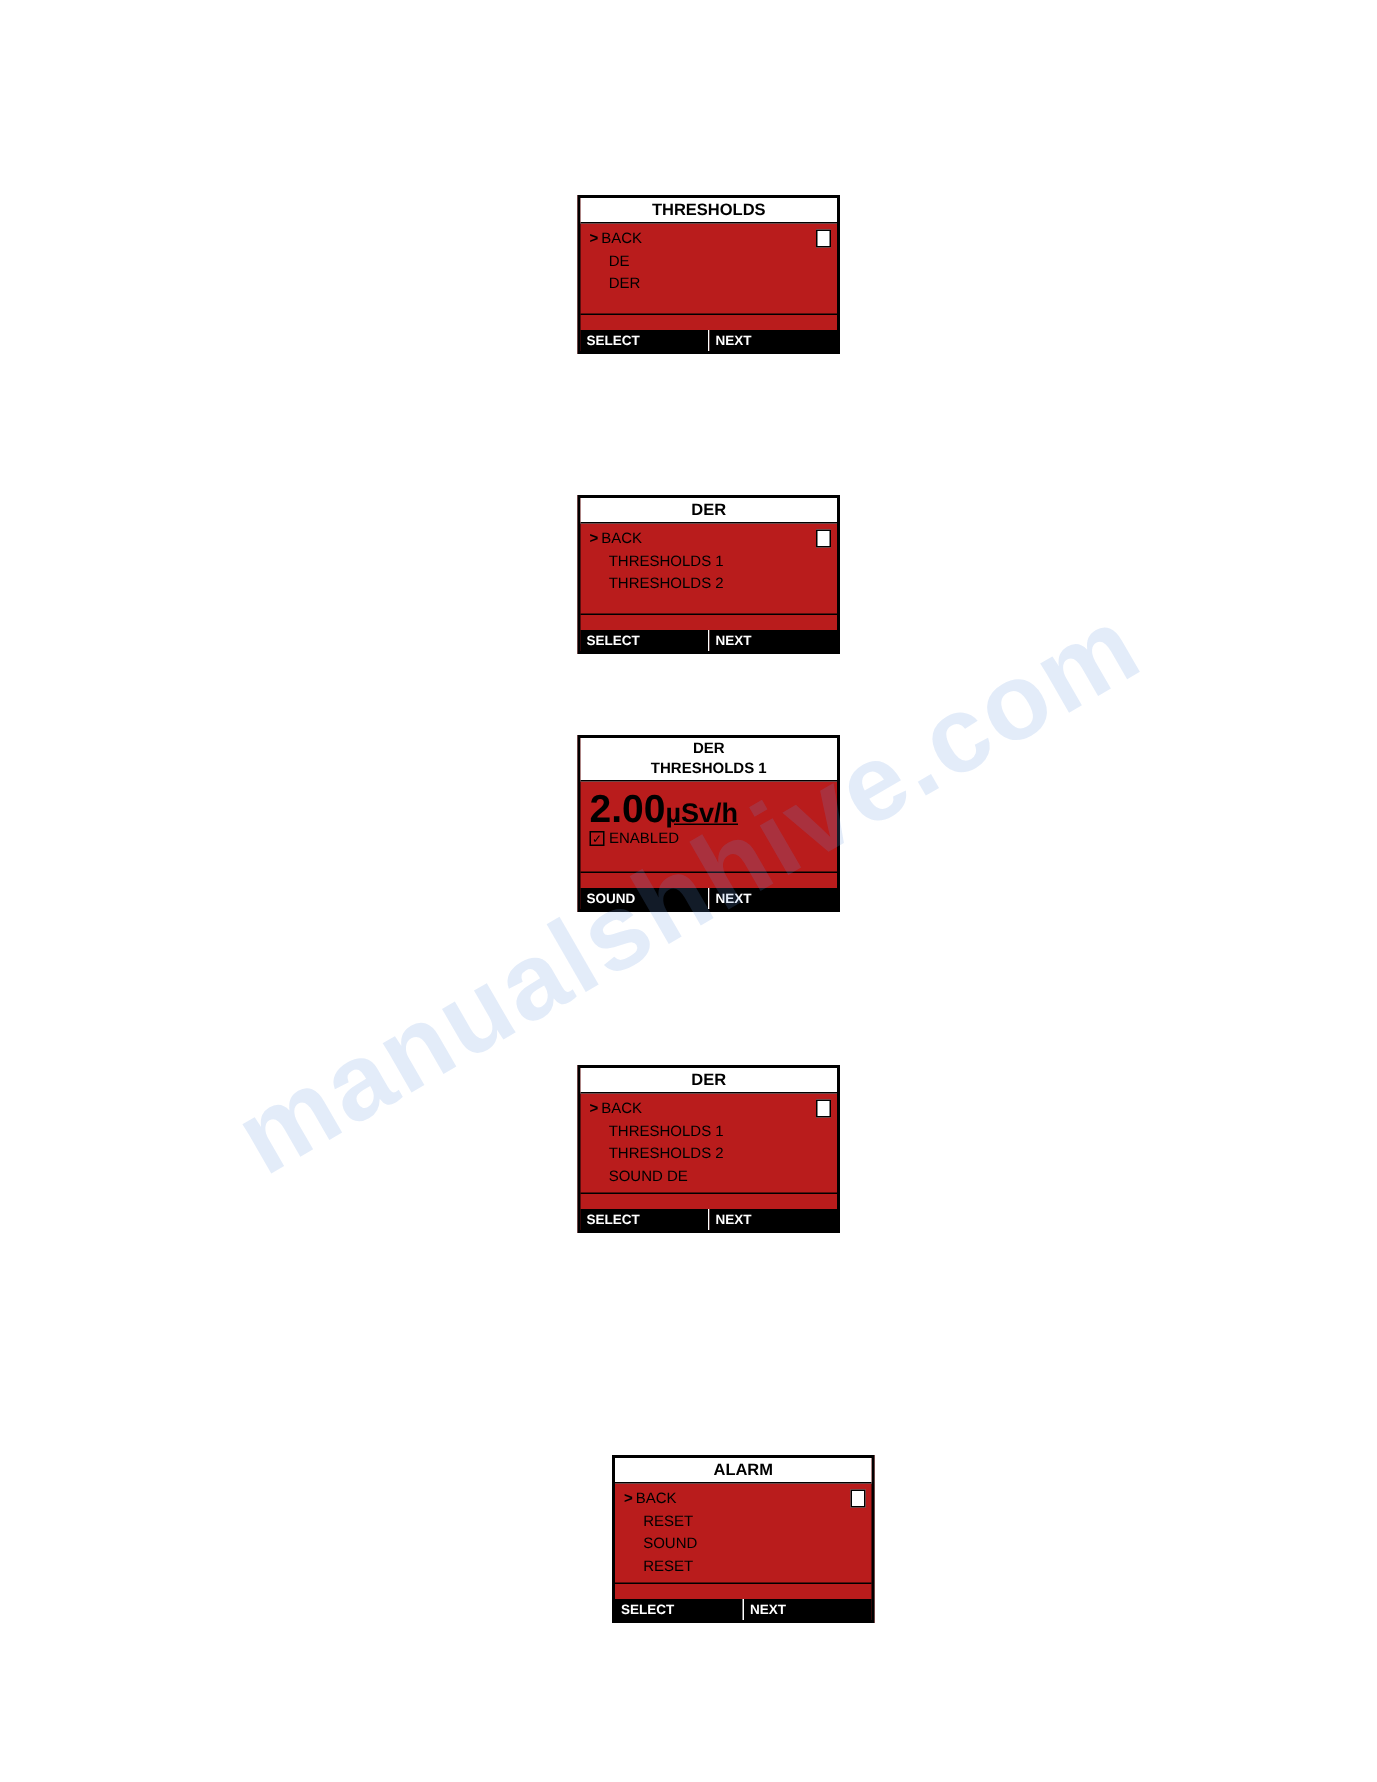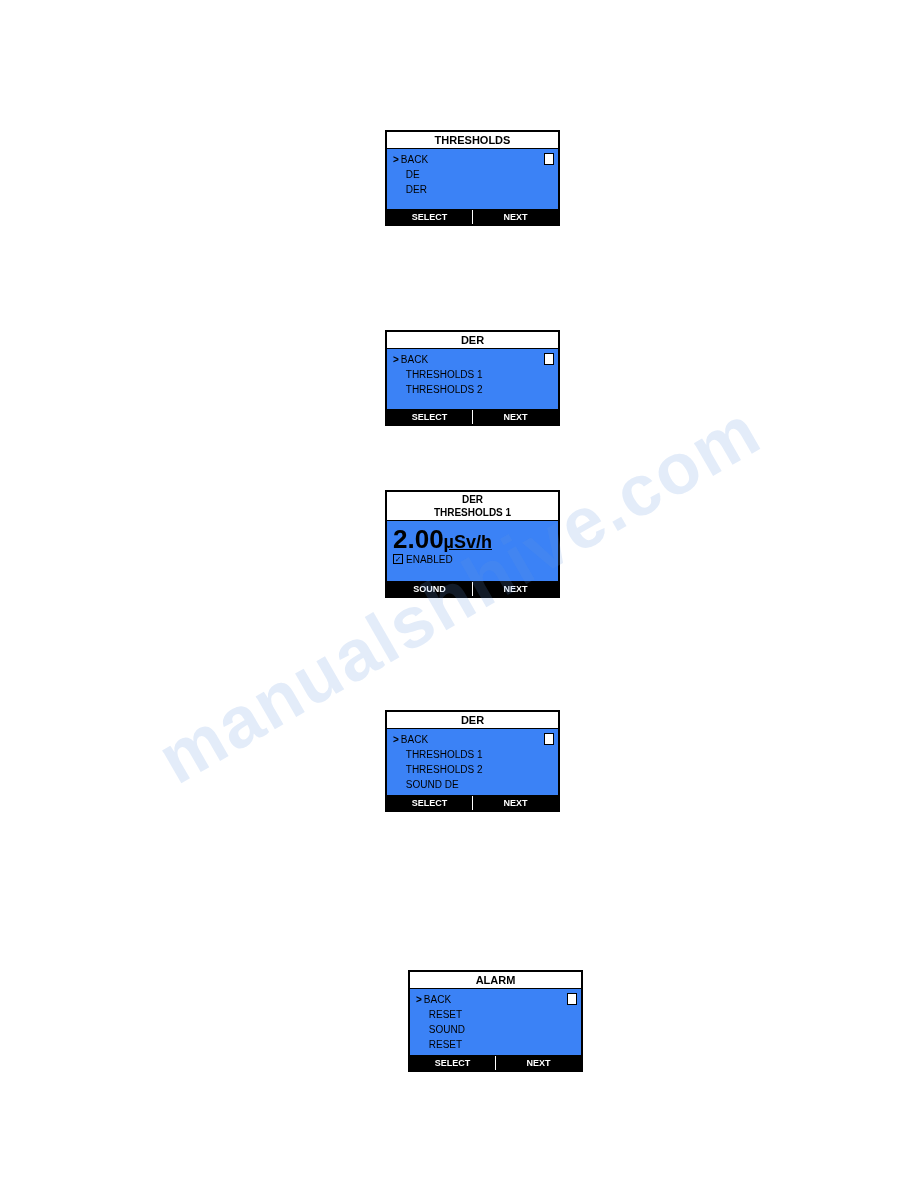--- a/index.html
+++ b/index.html
@@ -35,21 +35,21 @@
     .screen-container {
       position: absolute;
       display: flex;
       flex-direction: column;
     }
 
     
     .device-screen {
       border: 2px solid #000;
       width: 175px;
-      background: #3b82f6;
+      background: #b91c1c;
       display: flex;
       flex-direction: column;
     }
 
     .screen-title {
       text-align: center;
       font-size: 11px;
       font-weight: bold;
       border-bottom: 1px solid #000;
       padding: 2px 4px;
@@ -86,26 +86,26 @@
       background: #fff;
     }
 
     .screen-footer {
       display: flex;
       border-top: 1px solid #000;
     }
 
     .footer-btn {
       flex: 1;
-      text-align: center;
       background: #000;
       color: #fff;
       font-size: 9px;
       font-weight: bold;
       padding: 2px 4px;
+      margin-top: 10px;
     }
 
     .footer-btn.left {
       border-right: 1px solid #fff;
     }
 
     
     .screen-value {
       font-size: 26px;
       font-weight: bold;

